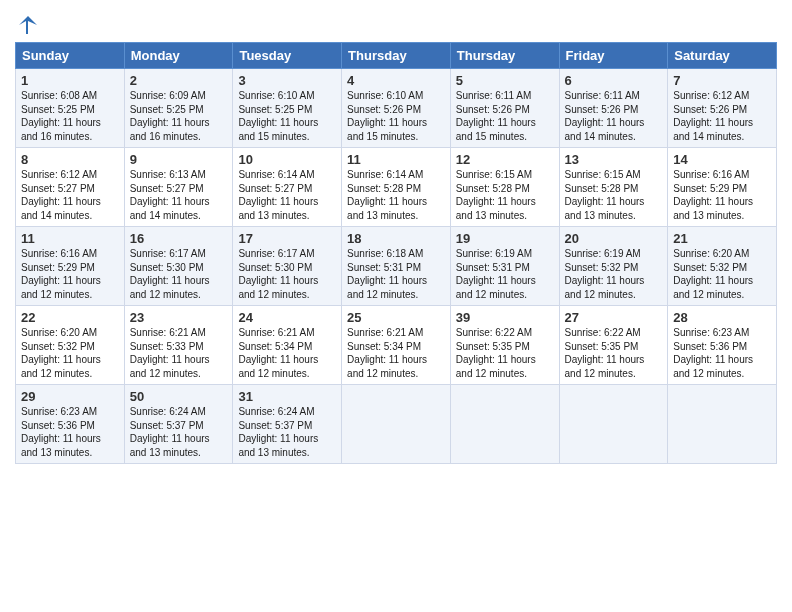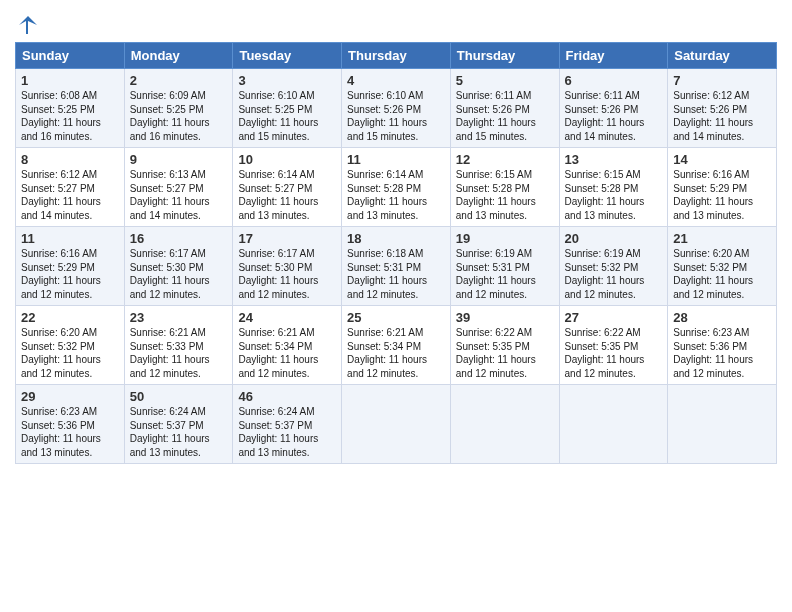--- a/index.html
+++ b/index.html
@@ -343,21 +343,21 @@
 and 13 minutes.</div>
           </td>
           <td>
             <span class="day-num">50</span>
             <div class="day-info" style="white-space: pre-line;">Sunrise: 6:24 AM
 Sunset: 5:37 PM
 Daylight: 11 hours
 and 13 minutes.</div>
           </td>
           <td>
-            <span class="day-num">46</span>
+            <span class="day-num">31</span>
             <div class="day-info" style="white-space: pre-line;">Sunrise: 6:24 AM
 Sunset: 5:37 PM
 Daylight: 11 hours
 and 13 minutes.</div>
           </td>
           <td></td>
           <td></td>
           <td></td>
           <td></td>
         </tr>

